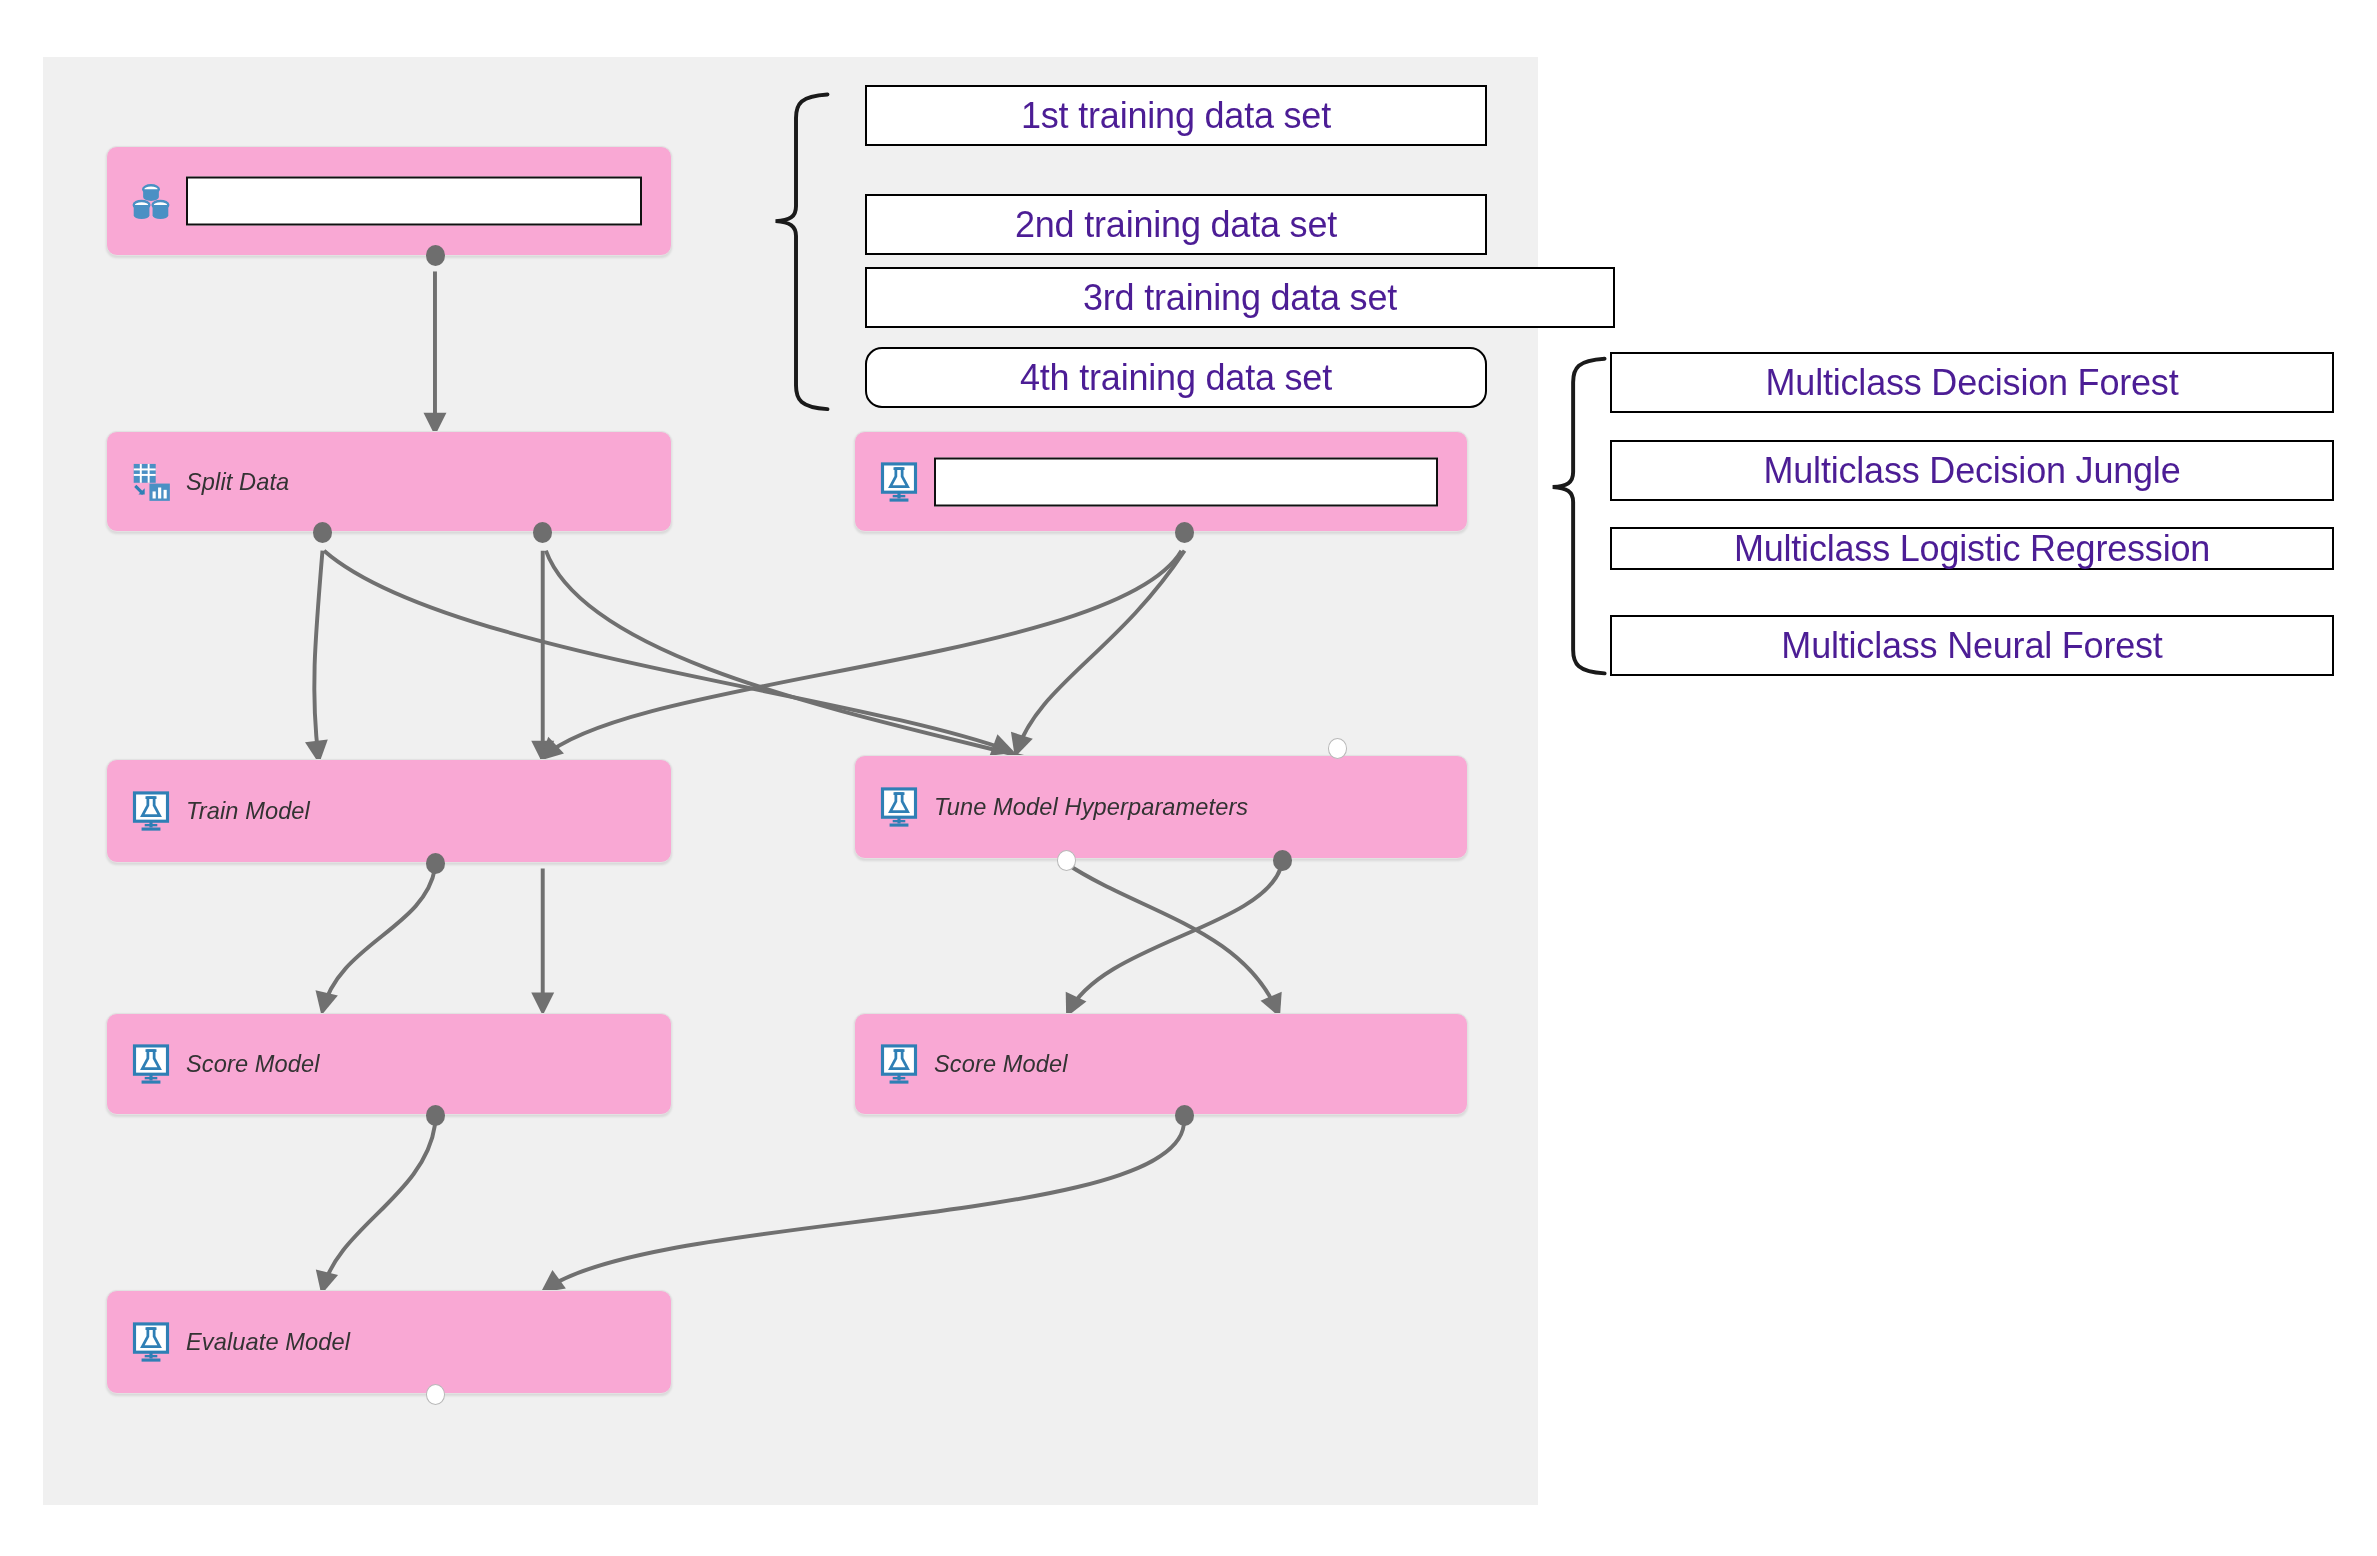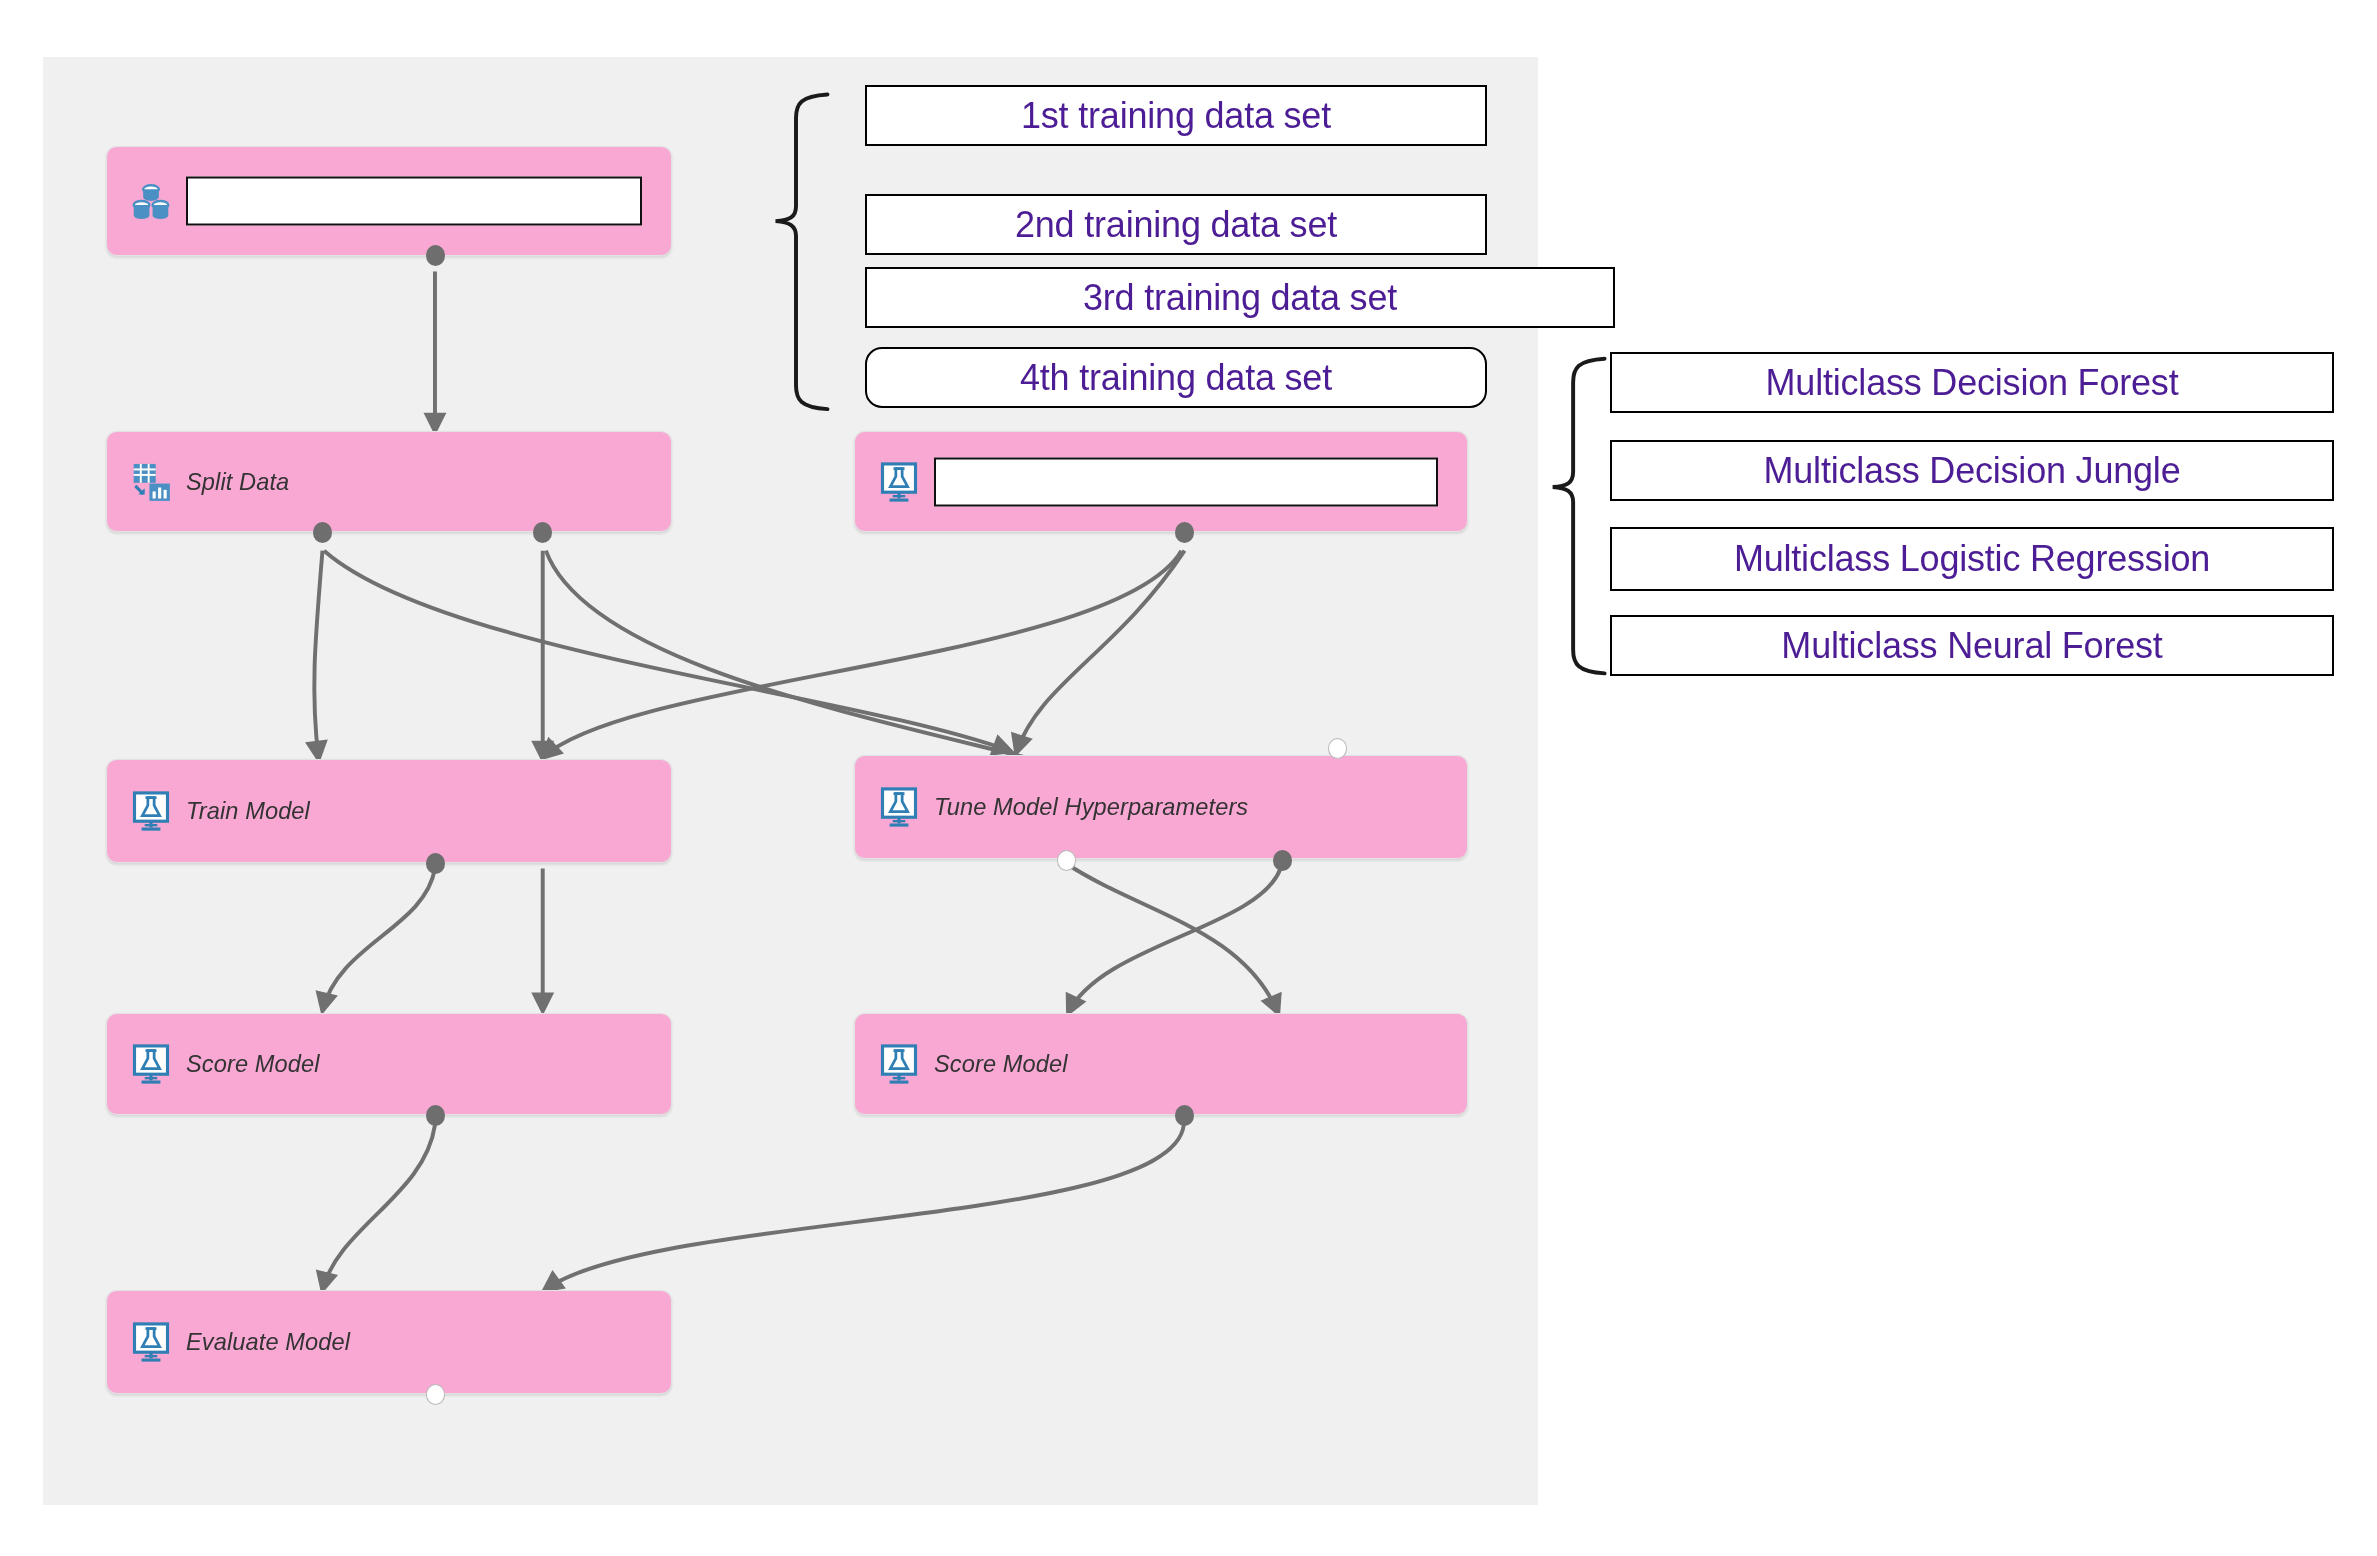--- a/index.html
+++ b/index.html
@@ -243,17 +243,17 @@
     </g>
   </svg>
 
   <div class="callout" style="left:865px;top:85px;width:622px;height:61px;">1st training data set</div>
   <div class="callout" style="left:865px;top:172px;width:622px;height:61px;margin-top:22px;">2nd training data set</div>
   <div class="callout" style="left:865px;top:259px;width:750px;height:61px;margin-top:8px;">3rd training data set</div>
   <div class="callout" style="left:865px;top:347px;width:622px;height:61px;border-radius:17px;">4th training data set</div>
 
   <div class="callout" style="left:1610px;top:352px;width:724px;height:61px;">Multiclass Decision Forest</div>
   <div class="callout" style="left:1610px;top:440px;width:724px;height:61px;">Multiclass Decision Jungle</div>
-  <div class="callout" style="left:1610px;top:527px;width:724px;height:64px;">Multiclass Logistic Regression</div>
+  <div class="callout" style="left:1610px;top:527px;width:724px;height:43px;">Multiclass Logistic Regression</div>
   <div class="callout" style="left:1610px;top:615px;width:724px;height:61px;">Multiclass Neural Forest</div>
 
 </div>
 
 
 </body></html>

